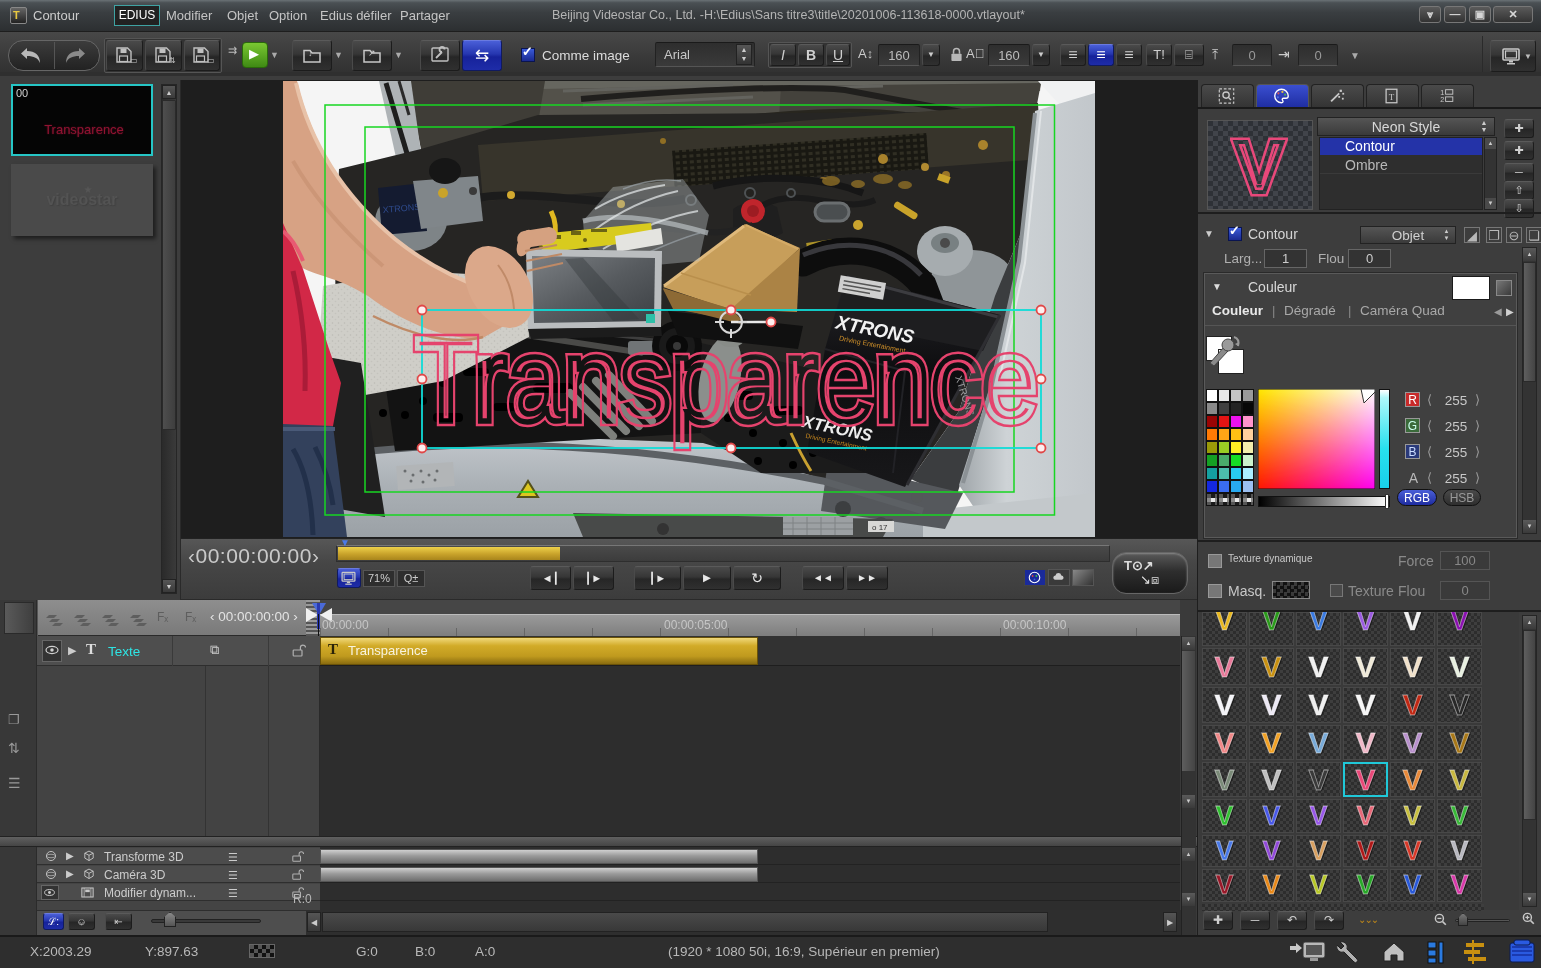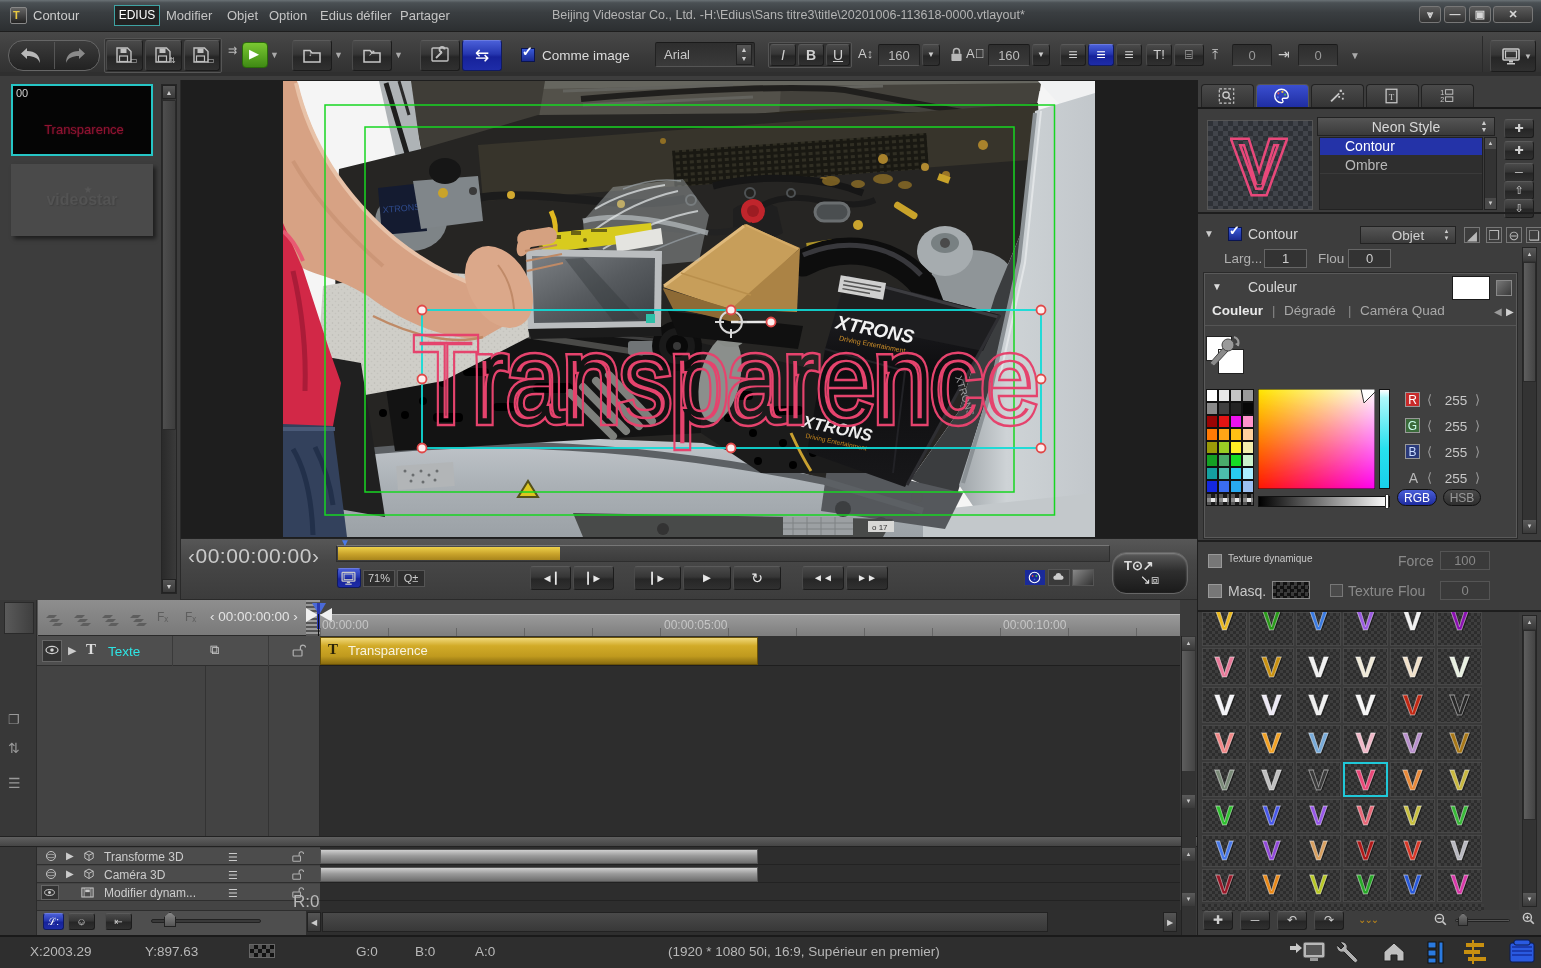--- a/index.html
+++ b/index.html
@@ -939,21 +939,21 @@
     <div class="abs" style="left:151px;top:919px;width:110px;height:4px;background:#3a3a3a;border:1px solid #222;border-radius:2px;"></div>
     <div class="abs" style="left:164px;top:912px;width:12px;height:15px;background:linear-gradient(#888,#555);border:1px solid #222;clip-path:polygon(50% 0,100% 35%,100% 100%,0 100%,0 35%);"></div>
     <div class="abs" style="left:306px;top:910px;width:875px;height:25px;background:#2e2e2e;"></div>
     <div class="abs" style="left:307px;top:912px;width:14px;height:20px;background:linear-gradient(#555,#3a3a3a);border:1px solid #222;color:#ccc;font-size:8px;text-align:center;line-height:19px;">◀</div>
     <div class="abs" style="left:322px;top:912px;width:726px;height:20px;background:linear-gradient(#4a4a4a,#383838);border:1px solid #222;"></div>
     <div class="abs" style="left:1163px;top:912px;width:14px;height:20px;background:linear-gradient(#555,#3a3a3a);border:1px solid #222;color:#ccc;font-size:8px;text-align:center;line-height:19px;">▶</div>
     <div class="abs" style="left:0px;top:935px;width:1541px;height:33px;background:#2e2e2e;border-top:2px solid #1a1a1a;"></div>
     <div class="abs" style="left:30px;top:944px;width:90px;height:16px;color:#b8b8b8;font-size:13.5px;">X:2003.29</div>
     <div class="abs" style="left:145px;top:944px;width:90px;height:16px;color:#b8b8b8;font-size:13.5px;">Y:897.63</div>
     <div class="abs" style="left:249px;top:944px;width:26px;height:14px;background-image:conic-gradient(#111 25%,#555 25% 50%,#111 50% 75%,#555 75%);background-size:8px 8px;border:1px solid #666;"></div>
-    <div class="abs" style="left:293px;top:892px;width:40px;height:16px;color:#b8b8b8;font-size:17px;">R:0</div>
+    <div class="abs" style="left:293px;top:892px;width:40px;height:16px;color:#b8b8b8;font-size:12px;">R:0</div>
     <div class="abs" style="left:356px;top:944px;width:40px;height:16px;color:#b8b8b8;font-size:13.5px;">G:0</div>
     <div class="abs" style="left:415px;top:944px;width:40px;height:16px;color:#b8b8b8;font-size:13.5px;">B:0</div>
     <div class="abs" style="left:475px;top:944px;width:40px;height:16px;color:#b8b8b8;font-size:13.5px;">A:0</div>
     <div class="abs" style="left:668px;top:944px;width:320px;height:16px;color:#b8b8b8;font-size:13.5px;">(1920 * 1080 50i, 16:9, Supérieur en premier)</div>
     <svg class="abs" style="left:1288px;top:938px;" width="250" height="28" viewBox="0 0 250 28">
 <g>
 <path d="M2,8 h6 v-3 l6,5 -6,5 v-3 h-6 z" fill="#c8c8c8"></path>
 <rect x="15" y="4" width="22" height="16" rx="2" fill="#b8b8b8" stroke="#333"></rect>
 <rect x="18" y="7" width="16" height="10" fill="#555"></rect>
 <rect x="22" y="20" width="8" height="3" fill="#999"></rect>

